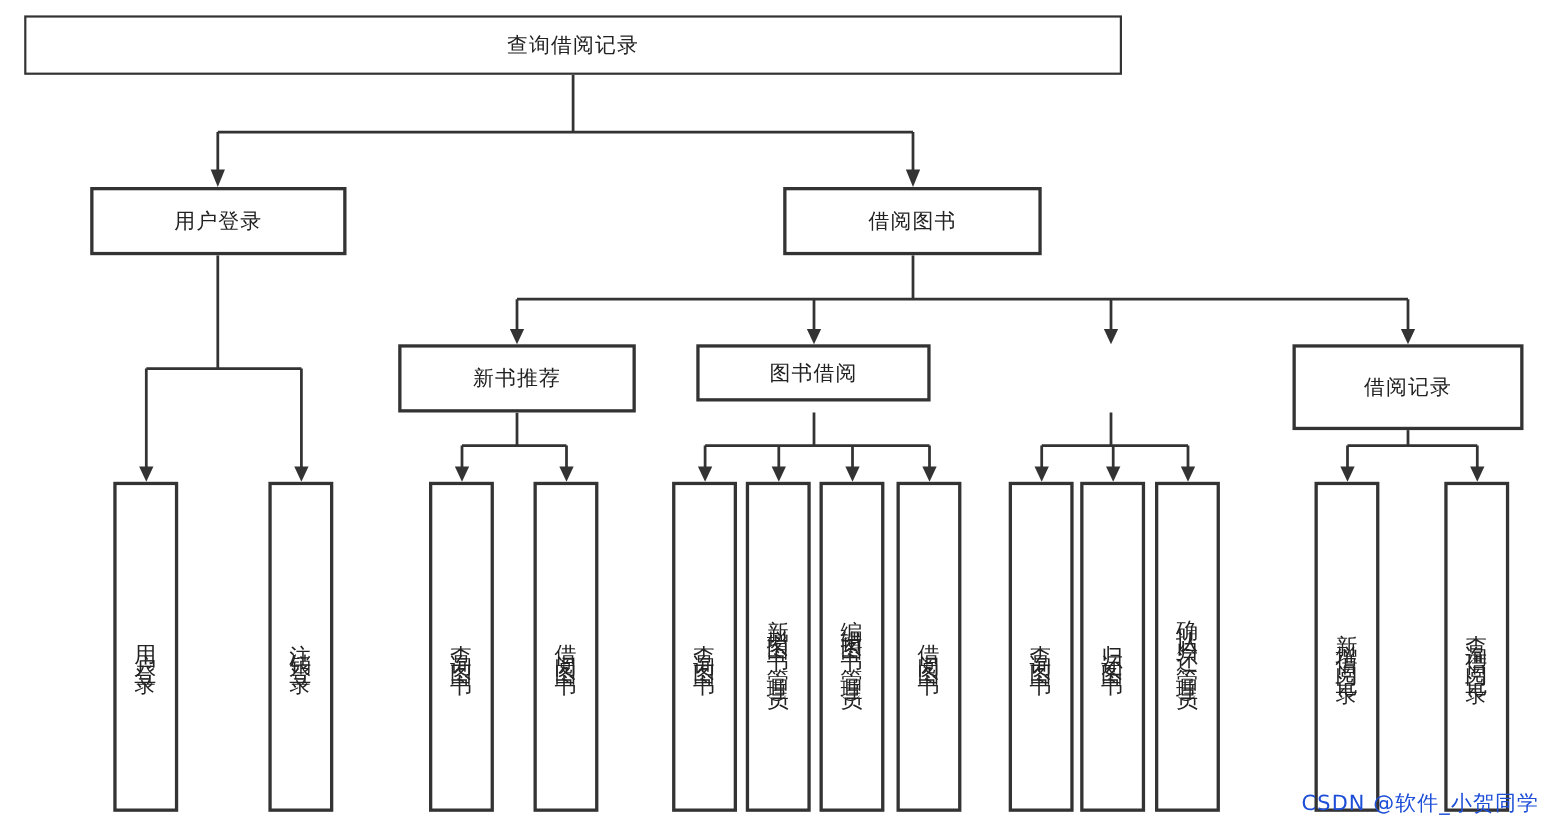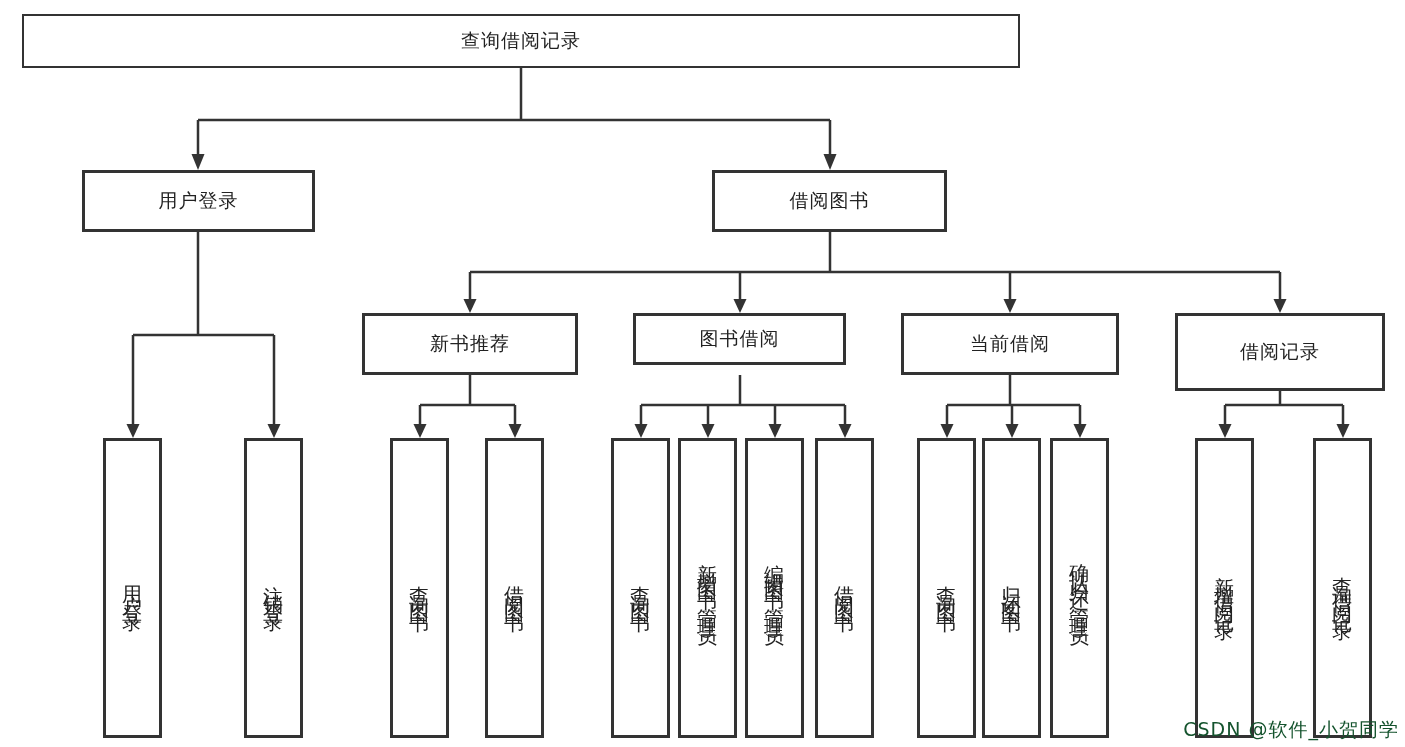--- a/index.html
+++ b/index.html
@@ -30,21 +30,21 @@
     text-orientation:mixed;
     letter-spacing:9px;
     line-height:1;
     white-space:nowrap;
   }
   .watermark{
     position:absolute;
     right:6px;
     bottom:4px;
     font-size:19px;
-    color:#14532d;
+    color:#1d4ed8;
     letter-spacing:1px;
     white-space:nowrap;
   }
 </style>
 </head>
 <body>
 
 <div class="stage">
 
   <svg class="connectors" viewBox="0 0 1405 747" xmlns="http://www.w3.org/2000/svg">
@@ -87,21 +87,20 @@
     </g>
   </svg>
 
   <div class="node root" style="left:22px;top:14px;width:998px;height:54px">查询借阅记录</div>
 
   <div class="node" style="left:82px;top:170px;width:233px;height:62px">用户登录</div>
   <div class="node" style="left:712px;top:170px;width:235px;height:62px">借阅图书</div>
 
   <div class="node" style="left:362px;top:313px;width:216px;height:62px">新书推荐</div>
   <div class="node" style="left:633px;top:313px;width:213px;height:52px">图书借阅</div>
-  <div class="node" style="left:901px;top:313px;width:218px;height:62px">当前借阅</div>
   <div class="node" style="left:1175px;top:313px;width:210px;height:78px">借阅记录</div>
 
   <div class="node v" style="left:103px;top:438px;width:59px;height:300px">
     <span class="vtext">用户登录</span>
   </div>
   <div class="node v" style="left:244px;top:438px;width:59px;height:300px">
     <span class="vtext">注销登录</span>
   </div>
 
   <div class="node v" style="left:390px;top:438px;width:59px;height:300px">

